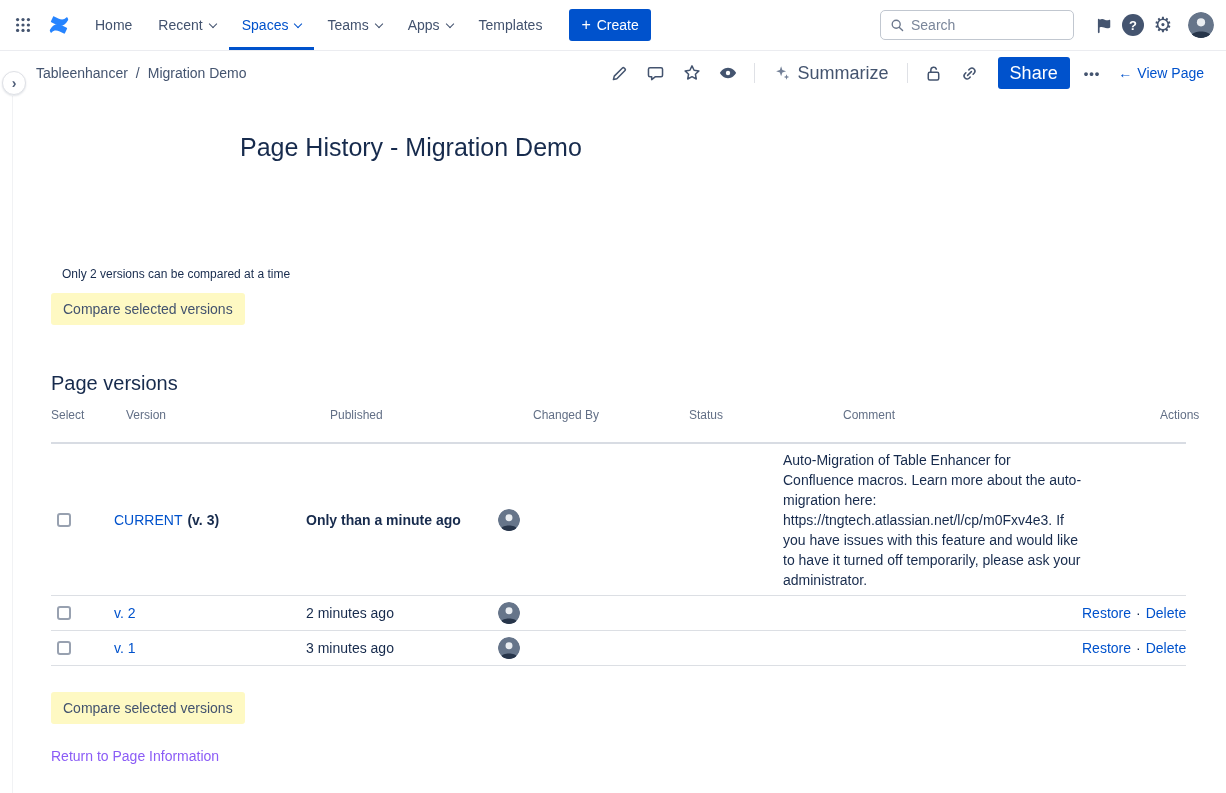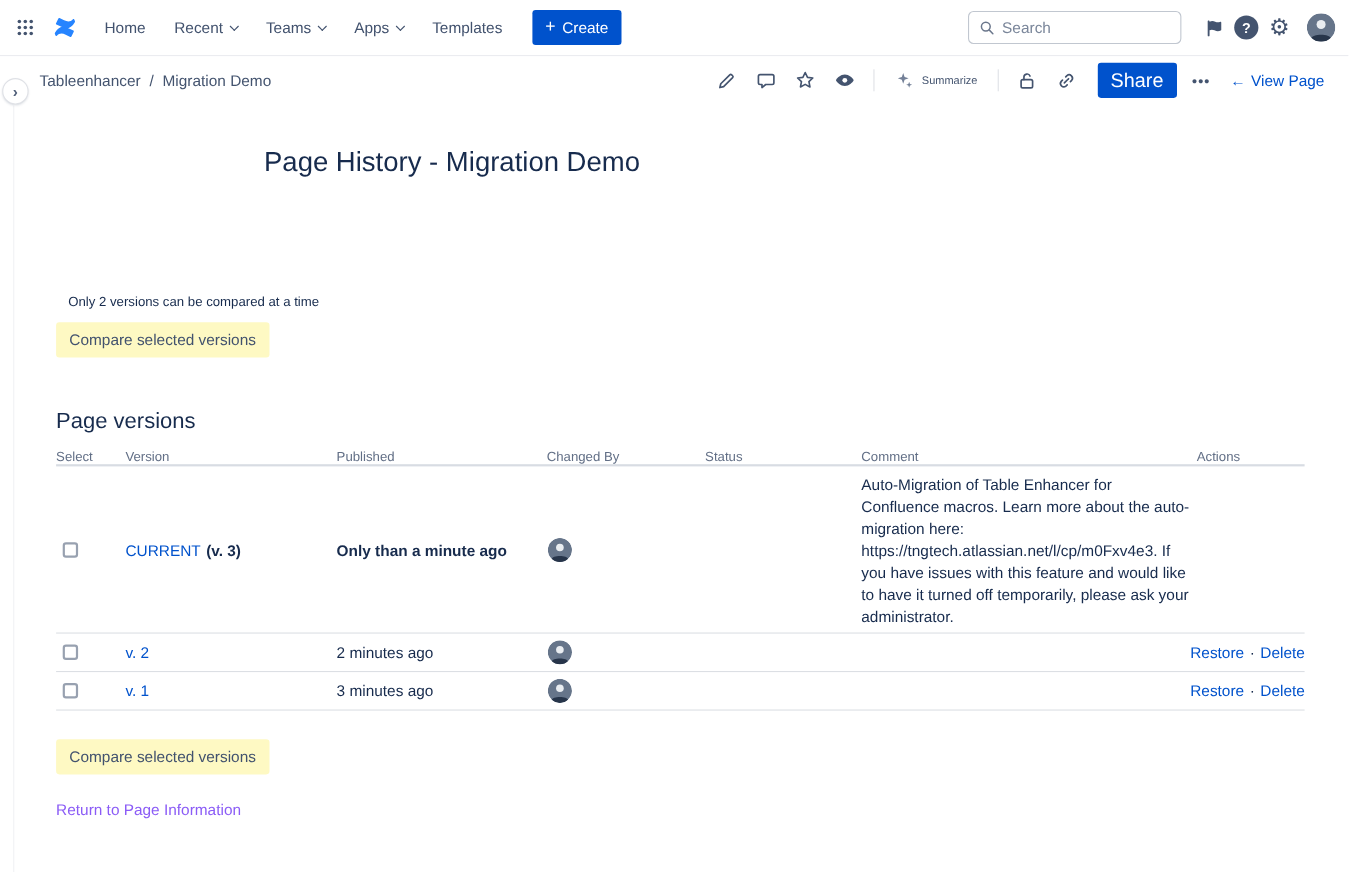--- a/index.html
+++ b/index.html
@@ -38,21 +38,21 @@
   
   .crumbbar { height:44px; display:flex; align-items:center; justify-content:space-between;
     padding:0 22px 0 36px; }
   .breadcrumb { display:flex; align-items:center; gap:8px; font-size:14px; }
   .breadcrumb a { color:#44546F; text-decoration:none; cursor:pointer; }
   .bsep { color:#44546F; }
   .crumb-actions { display:flex; align-items:center; gap:8px; }
   .crumb-actions .iconbtn { width:28px; height:28px; }
   .tdivider { width:1px; height:20px; background:#DFE1E6; margin:0 4px; }
   .summarize-btn { display:flex; align-items:center; gap:7px; background:none; border:none;
-    cursor:pointer; font-size:10px; font-weight:500; color:#44546F; font-family:inherit;
+    cursor:pointer; font-size:18px; font-weight:500; color:#44546F; font-family:inherit;
     padding:4px 6px; border-radius:3px; }
   .share-btn { background:#0052CC; color:#fff; border:none; border-radius:3px; height:32px;
     padding:0 12px; font-size:18px; font-weight:500; cursor:pointer; font-family:inherit;
     margin-left:6px; }
   .more-btn { background:none; border:none; cursor:pointer; color:#44546F; font-size:13px;
     font-weight:700; letter-spacing:1px; padding:4px 6px; font-family:inherit; }
   .viewpage { display:flex; align-items:center; gap:5px; color:#0052CC; font-size:14px;
     text-decoration:none; cursor:pointer; margin-left:4px; white-space:nowrap; }
 
   .collapse-btn { position:absolute; left:2px; top:71px; width:24px; height:24px; border-radius:50%;
@@ -66,21 +66,21 @@
   .title { font-size:25px; font-weight:500; color:#172B4D; margin:36px 0 0 189px; line-height:32px; }
   .note { font-size:12px; color:#172B4D; margin:104px 0 0 11px; }
   .compare-btn { display:block; margin-top:12px; height:32px; padding:0 12px; background:#fef9c3;
     border:none; border-radius:3px; color:#42526E; font-size:14px; font-weight:500; cursor:pointer;
     font-family:inherit; }
   .section { font-size:20px; font-weight:500; color:#172B4D; margin-top:46px; line-height:24px; }
 
   .vtable { margin-top:13px; width:1135px; }
   .thead, .trow { display:grid; grid-template-columns:63px 192px 191px 144px 142px 299px 104px;
     align-items:center; }
-  .thead { border-bottom:2px solid #D8DCE3; padding-bottom:0; align-items:end; }
+  .thead { border-bottom:2px solid #D8DCE3; padding-bottom:20px; align-items:end;gap:12px; }
   .th { font-size:12px; font-weight:500; color:#626F86; }
   .th-actions { padding-left:6px; }
   .trow { border-bottom:1px solid #DCDFE4; }
   .row-current { height:152px; }
   .row-small { height:35px; }
   .td { font-size:14px; color:#172B4D; }
   .td-select { padding-left:6px; }
   .cb { appearance:none; -webkit-appearance:none; width:14px; height:14px; border:2px solid #98A1B0;
     border-radius:3px; background:#fff; cursor:pointer; display:block; }
   .cur { color:#0052CC; font-weight:400; text-decoration:none; cursor:pointer; }
@@ -125,20 +125,24 @@
     </span>
   </a>
   <nav class="navitems">
     <a class="nav-item">
         <span>Home</span>
       </a>
     <a class="nav-item">
         <span>Recent</span>
         <span class="chev"></span>
       </a>
+    <a class="nav-item active">
+        <span>Spaces</span>
+        <span class="chev"></span>
+      </a>
     <a class="nav-item">
         <span>Teams</span>
         <span class="chev"></span>
       </a>
     <a class="nav-item">
         <span>Apps</span>
         <span class="chev"></span>
       </a>
     <a class="nav-item">
         <span>Templates</span>

